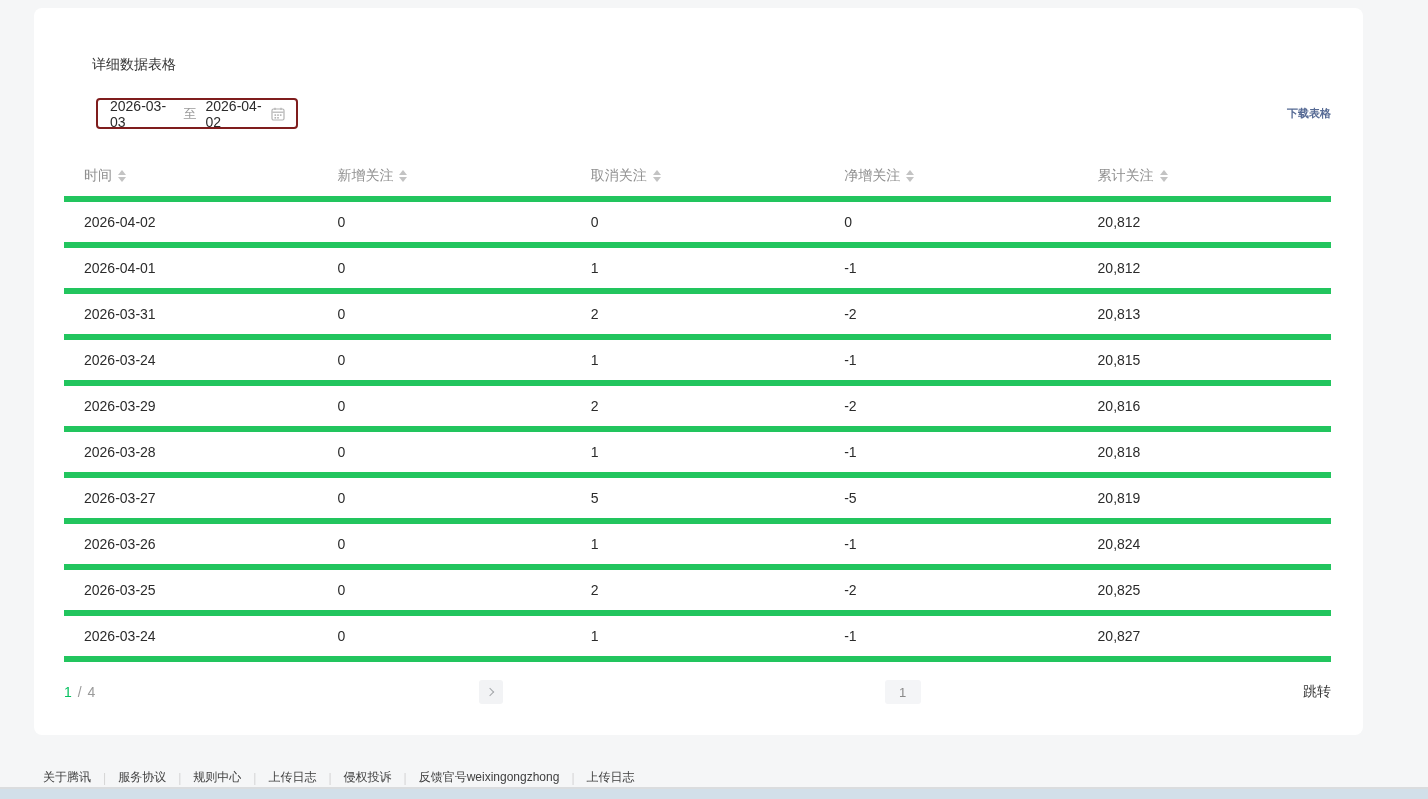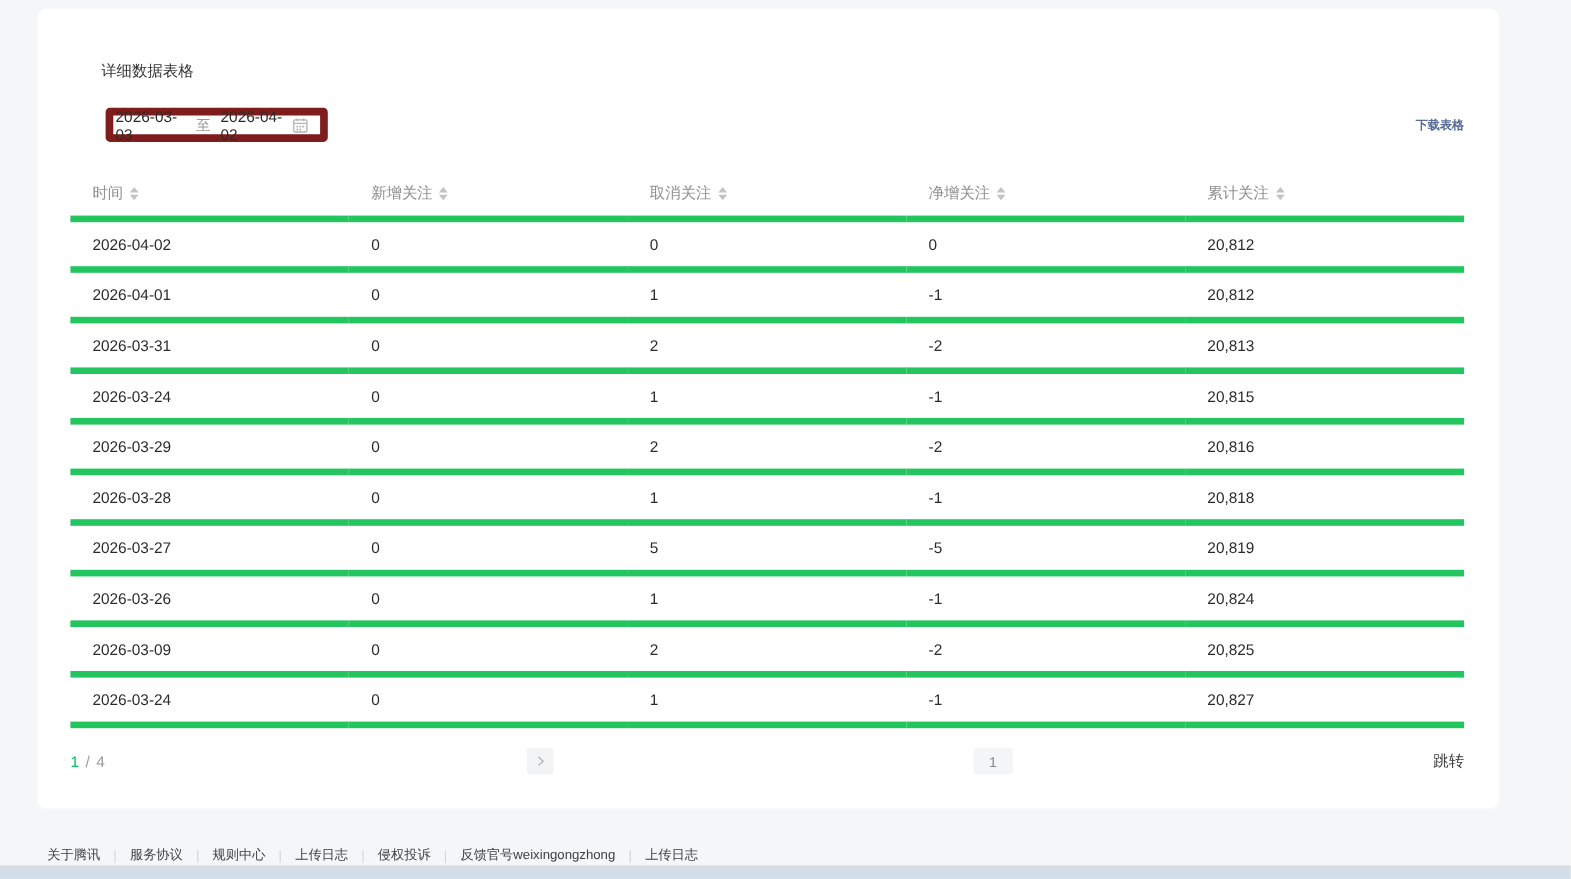--- a/index.html
+++ b/index.html
@@ -26,26 +26,26 @@
   }
   .toolbar-row {
     margin-top: 24px;
     display: flex;
     align-items: center;
     justify-content: space-between;
     padding: 0 0 0 32px;
   }
   .date-range {
     width: 202px; height: 31px;
-    border: 7px solid #7f1d1d;
+    border: 2px solid #7f1d1d;
     border-radius: 4px;
     background: #fff;
     display: flex;
     align-items: center;
-    padding: 0 10px 0 2px;
+    padding: 0 10px 0 12px;
     cursor: pointer;
   }
   .date-text { font-size: 14px; color: #2b2b2b; }
   .date-sep { font-size: 13px; color: #9a9a9a; margin: 0 9px; }
   .cal-icon { margin-left: auto; display: flex; align-items: center; }
   .download-link {
     font-size: 11px;
     color: #576b95;
     cursor: pointer;
     text-decoration: none;
@@ -274,21 +274,21 @@
             <td>20,819</td>
           </tr>
           <tr>
             <td>2026-03-26</td>
             <td>0</td>
             <td>1</td>
             <td>-1</td>
             <td>20,824</td>
           </tr>
           <tr>
-            <td>2026-03-09</td>
+            <td>2026-03-25</td>
             <td>0</td>
             <td>2</td>
             <td>-2</td>
             <td>20,825</td>
           </tr>
           <tr>
             <td>2026-03-24</td>
             <td>0</td>
             <td>1</td>
             <td>-1</td>

